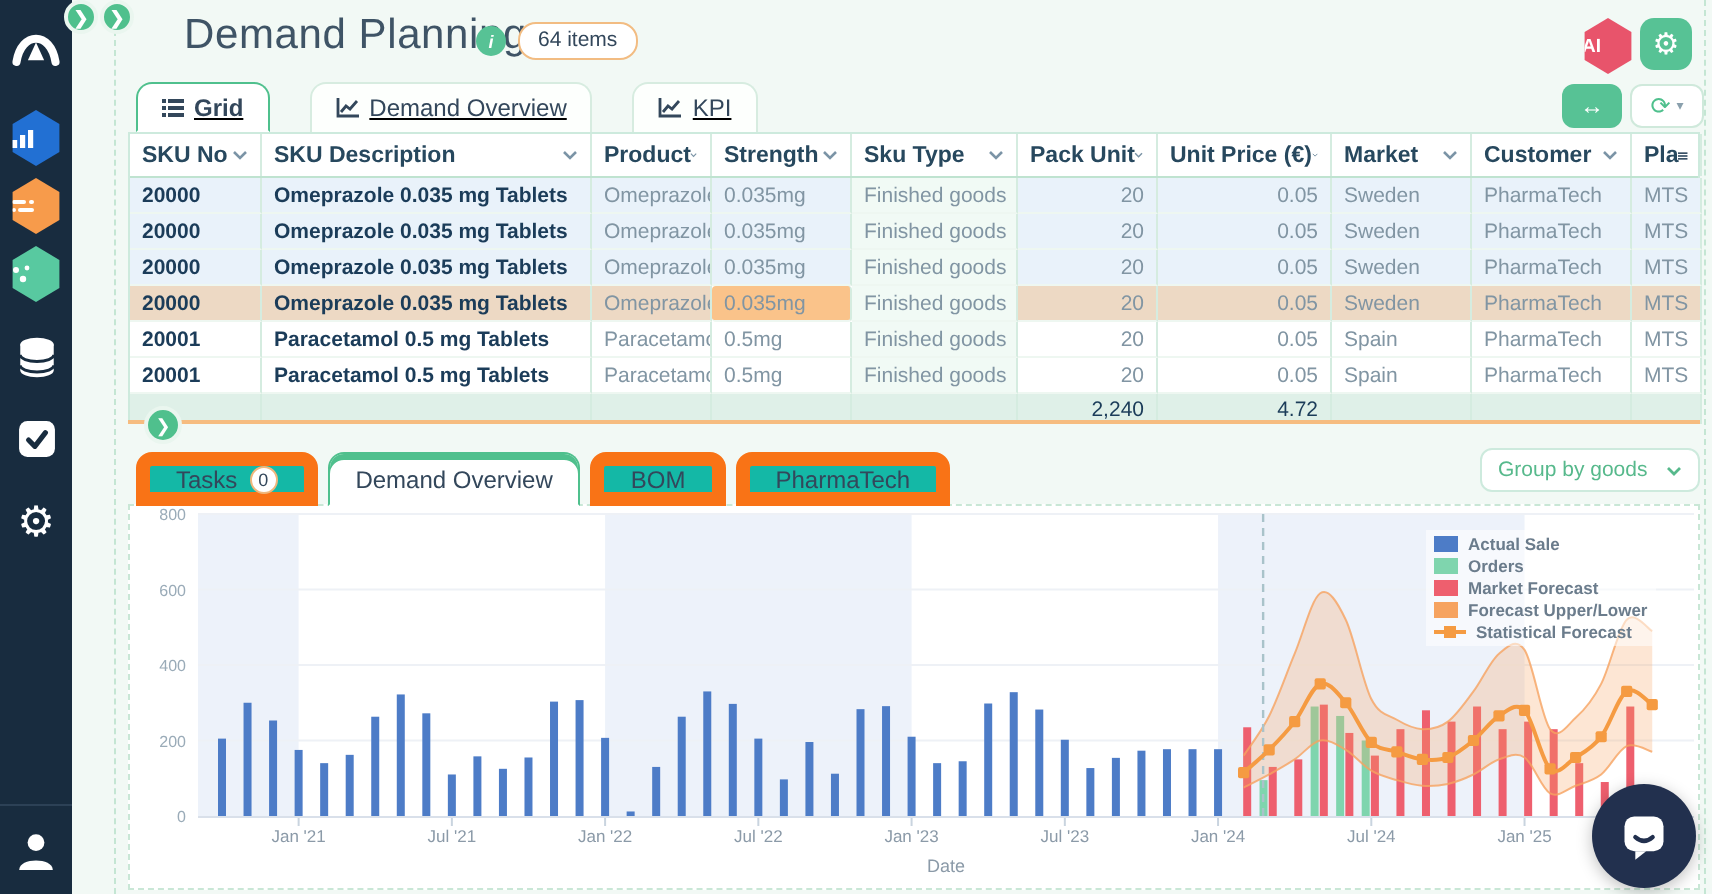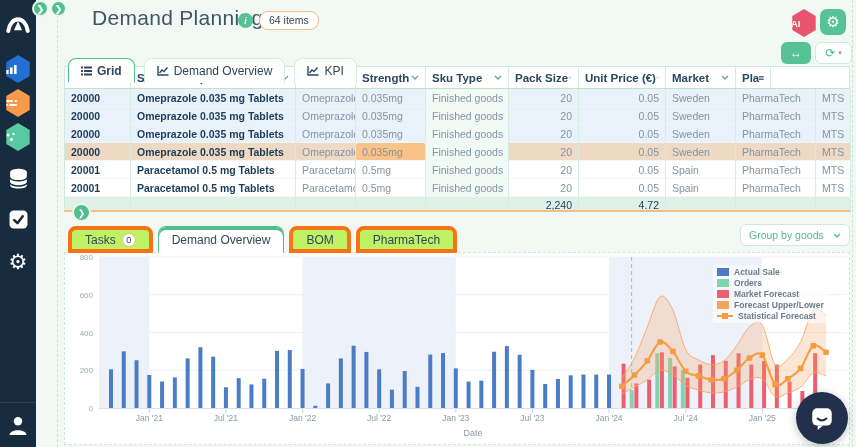--- a/index.html
+++ b/index.html
@@ -26,21 +26,21 @@
   #info-dot { position:absolute; left:202px; top:13px; width:15px; height:15px; border-radius:50%;
     background:#57c295; color:#fff; font-size:9px; font-weight:bold; font-style:italic;
     display:flex; align-items:center; justify-content:center; }
   #items-badge { position:absolute; left:223px; top:11px; height:19px; padding:0 9px; border:1px solid #f2bc82;
     border-radius:9px; background:#fff; font-size:10.5px; color:#33475b; line-height:16px; }
   #ai-hex { position:absolute; left:755px; top:9px; background:#e8546b; color:#fff; font-size:9.5px; font-weight:bold; }
   #hdr-gear { position:absolute; left:784px; top:9px; width:26px; height:26px; border-radius:7px; background:#57c295;
     color:#fff; font-size:15px; display:flex; align-items:center; justify-content:center; cursor:pointer; }
 
   
-  #top-tabs { position:absolute; left:32px; top:58px; display:flex; gap:9px; height:25px; z-index:3; }
+  #top-tabs { position:absolute; left:32px; top:41px; display:flex; gap:20px; height:25px; z-index:3;text-decoration:underline; }
   .ttab { display:flex; align-items:center; gap:5px; padding:0 12px; background:#fdfffd;
     border:1px solid #d7ece0; border-bottom:none; border-radius:8px 8px 0 0; font-size:12px; color:#33475b; cursor:pointer; }
   .ttab.active { background:#fff; border:1.5px solid #4fc08d; border-bottom:1px solid #fff; font-weight:bold; }
   #grid-toolbar { position:absolute; left:745px; top:42px; display:flex; gap:4px; z-index:3; }
   #expand-btn { width:30px; height:22px; background:#57c295; border-radius:6px; color:#fff; font-size:12px;
     display:flex; align-items:center; justify-content:center; cursor:pointer; }
   #refresh-btn { width:37px; height:22px; background:#fff; border:1px solid #cfe9db; border-radius:6px;
     display:flex; align-items:center; justify-content:center; gap:3px; cursor:pointer; }
 
   
@@ -62,22 +62,22 @@
   .td.selcell { background:#fac38a !important; border-radius:2px; }
   .tr.summary .td { background:#dff0e8; height:15px; font-weight:normal; color:#1b3c59; border-bottom:none; }
 
   #grid-divider { position:absolute; left:28px; top:210px; width:786px; height:2px; background:#f6bc80; }
   #collapse-btn { position:absolute; left:36px; top:203px; width:19px; height:19px; border-radius:50%;
     background:#4fc08d; border:2px solid #eaf6ef; color:#fff; display:flex; align-items:center; justify-content:center;
     font-size:9px; cursor:pointer; z-index:6; }
 
   
   #lower-tabs { position:absolute; left:32px; top:226px; display:flex; gap:5px; height:27px; z-index:3; }
-  .ltab { display:flex; align-items:center; gap:6px; padding:0 13px; background:#bef264;
-    border:4px solid #f97316; border-radius:8px 8px 0 0; font-size:12px; color:#33475b; cursor:pointer; }
+  .ltab { display:flex; align-items:center; gap:6px; padding:0 13px; background:#14b8a6;
+    border:7px solid #f97316; border-radius:8px 8px 0 0; font-size:12px; color:#33475b; cursor:pointer; }
   .ltab.active { background:#fff; border:1px solid #4fc08d; border-bottom:1px solid #fff;
     box-shadow:inset 0 3px 0 #4fc08d; }
   .badge0 { width:14px; height:14px; border:1px solid #f0b77c; border-radius:50%; background:#fff;
     font-size:9px; color:#33475b; display:flex; align-items:center; justify-content:center; }
   #group-by { position:absolute; left:704px; top:224px; width:110px; height:22px; background:#fff;
     border:1px solid #cdeadd; border-radius:6px; display:flex; align-items:center; justify-content:space-between;
     padding:0 8px; font-size:10.5px; color:#57b98c; cursor:pointer; z-index:3; }
 
   
   #chart-panel { position:absolute; left:28px; top:252px; width:786px; height:193px; background:#fff;
@@ -252,33 +252,39 @@
             <path d="M1,1 L4,4 L7,1" stroke="#7b94a6" stroke-width="1.3" fill="none"></path>
           </svg>
         </div>
         <div class="th" style="width: 83px;">
           <span>Sku Type</span>
           <svg width="8" height="5" viewBox="0 0 8 5">
             <path d="M1,1 L4,4 L7,1" stroke="#7b94a6" stroke-width="1.3" fill="none"></path>
           </svg>
         </div>
         <div class="th right" style="width: 70px;">
-          <span>Pack Size</span>
+          <span>Pack Unit</span>
           <svg width="8" height="5" viewBox="0 0 8 5">
             <path d="M1,1 L4,4 L7,1" stroke="#7b94a6" stroke-width="1.3" fill="none"></path>
           </svg>
         </div>
         <div class="th right" style="width: 87px;">
           <span>Unit Price (€)</span>
           <svg width="8" height="5" viewBox="0 0 8 5">
             <path d="M1,1 L4,4 L7,1" stroke="#7b94a6" stroke-width="1.3" fill="none"></path>
           </svg>
         </div>
         <div class="th" style="width: 70px;">
           <span>Market</span>
+          <svg width="8" height="5" viewBox="0 0 8 5">
+            <path d="M1,1 L4,4 L7,1" stroke="#7b94a6" stroke-width="1.3" fill="none"></path>
+          </svg>
+        </div>
+        <div class="th" style="width: 80px;">
+          <span>Customer</span>
           <svg width="8" height="5" viewBox="0 0 8 5">
             <path d="M1,1 L4,4 L7,1" stroke="#7b94a6" stroke-width="1.3" fill="none"></path>
           </svg>
         </div>
         <div class="th" style="width: 35px;">
           <span>Pla</span>
           <svg width="9" height="8" viewBox="0 0 9 8">
             <rect y="0.5" width="9" height="1.6" fill="#3a5166"></rect>
             <rect y="3.2" width="9" height="1.6" fill="#3a5166"></rect>
             <rect y="5.9" width="9" height="1.6" fill="#3a5166"></rect>

